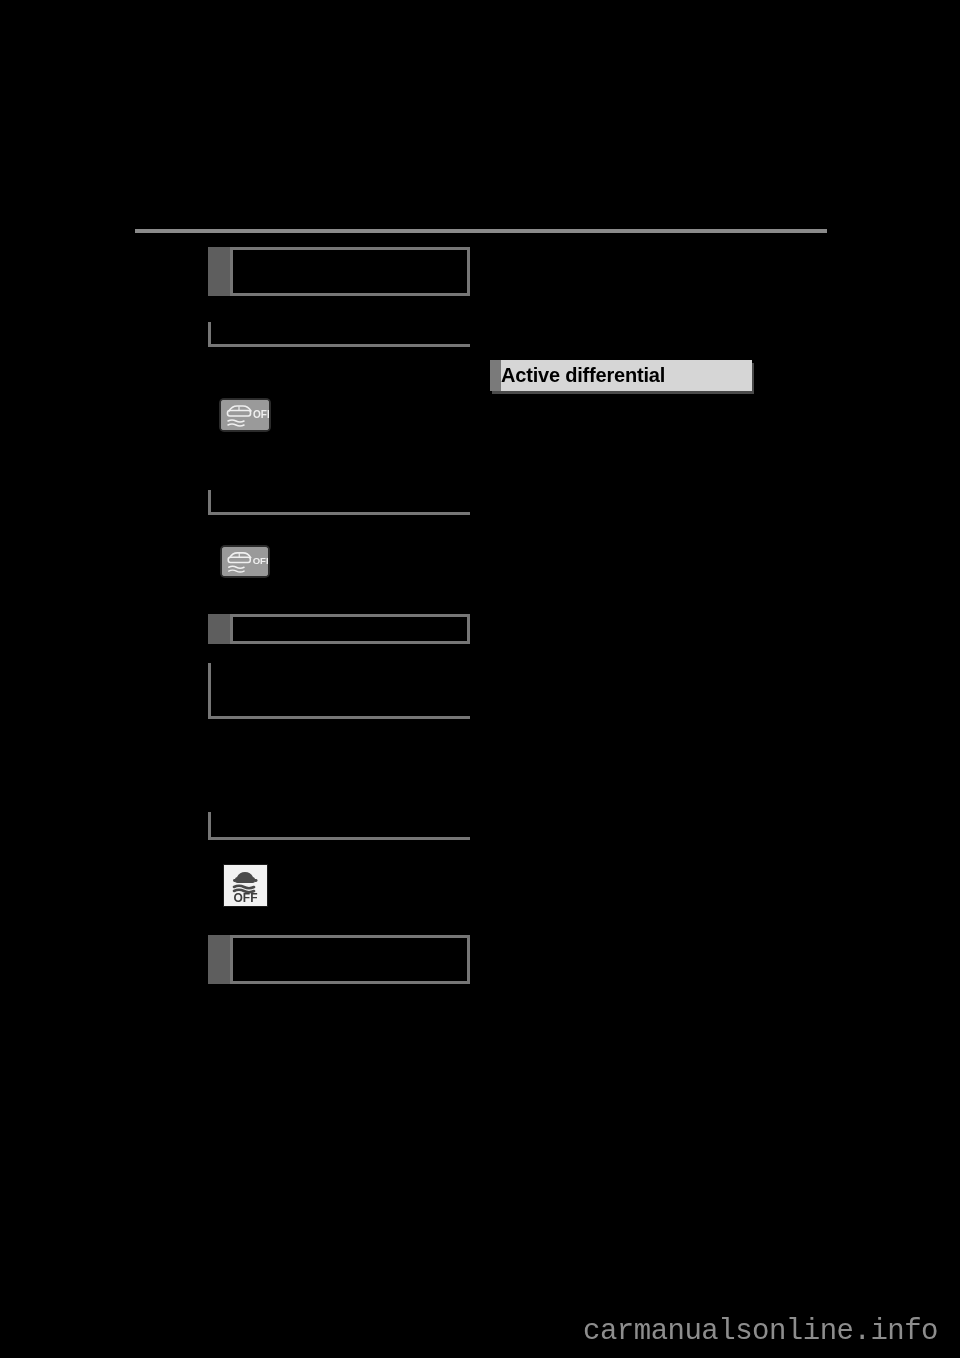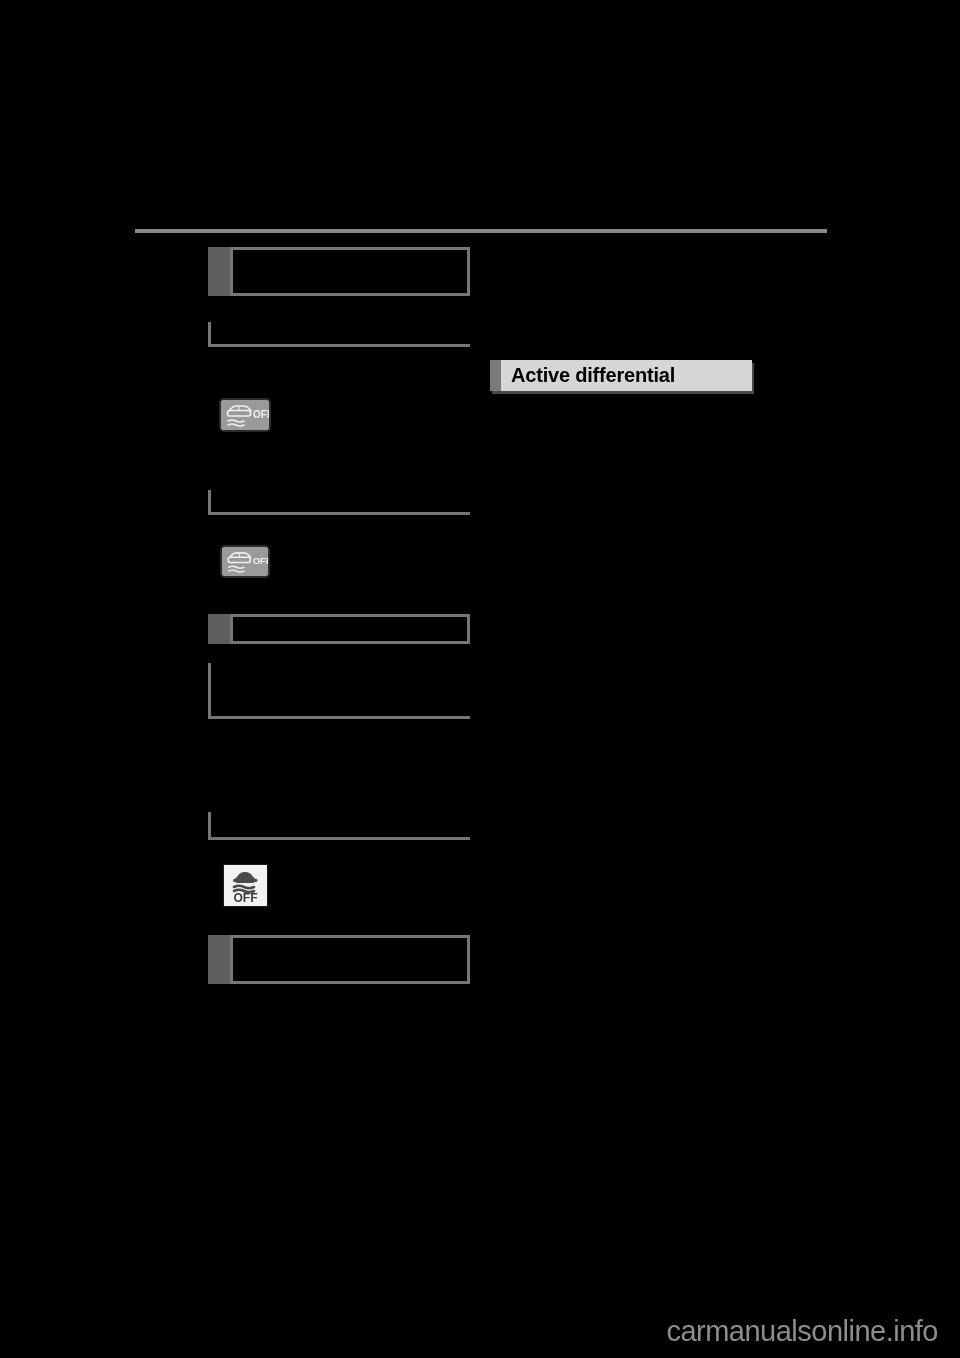--- a/index.html
+++ b/index.html
@@ -58,21 +58,20 @@
   }
   .section-heading .tab {
     width: 11px;
     background: #7a7a7a;
     flex: 0 0 11px;
   }
   .section-heading .label {
     flex: 1 1 auto;
     display: flex;
     align-items: center;
-    padding-left: 10px;
     font-size: 20px;
     font-weight: bold;
     color: #000000;
     letter-spacing: -0.2px;
   }
 
   
   .notice-box {
     position: absolute;
     display: flex;
@@ -130,21 +129,21 @@
   }
 
   
   .watermark {
     position: absolute;
     right: 22px;
     bottom: 10px;
     font-size: 29px;
     color: #8d8d8d;
     letter-spacing: -0.5px;
-    font-family: Liberation Sans, sans-serif;
+    font-family: Liberation Mono, monospace;
   }
 </style>
 </head>
 <body>
 
 <div class="page">
 
   <div class="header-rule"></div>
 
   <div class="col-left">

